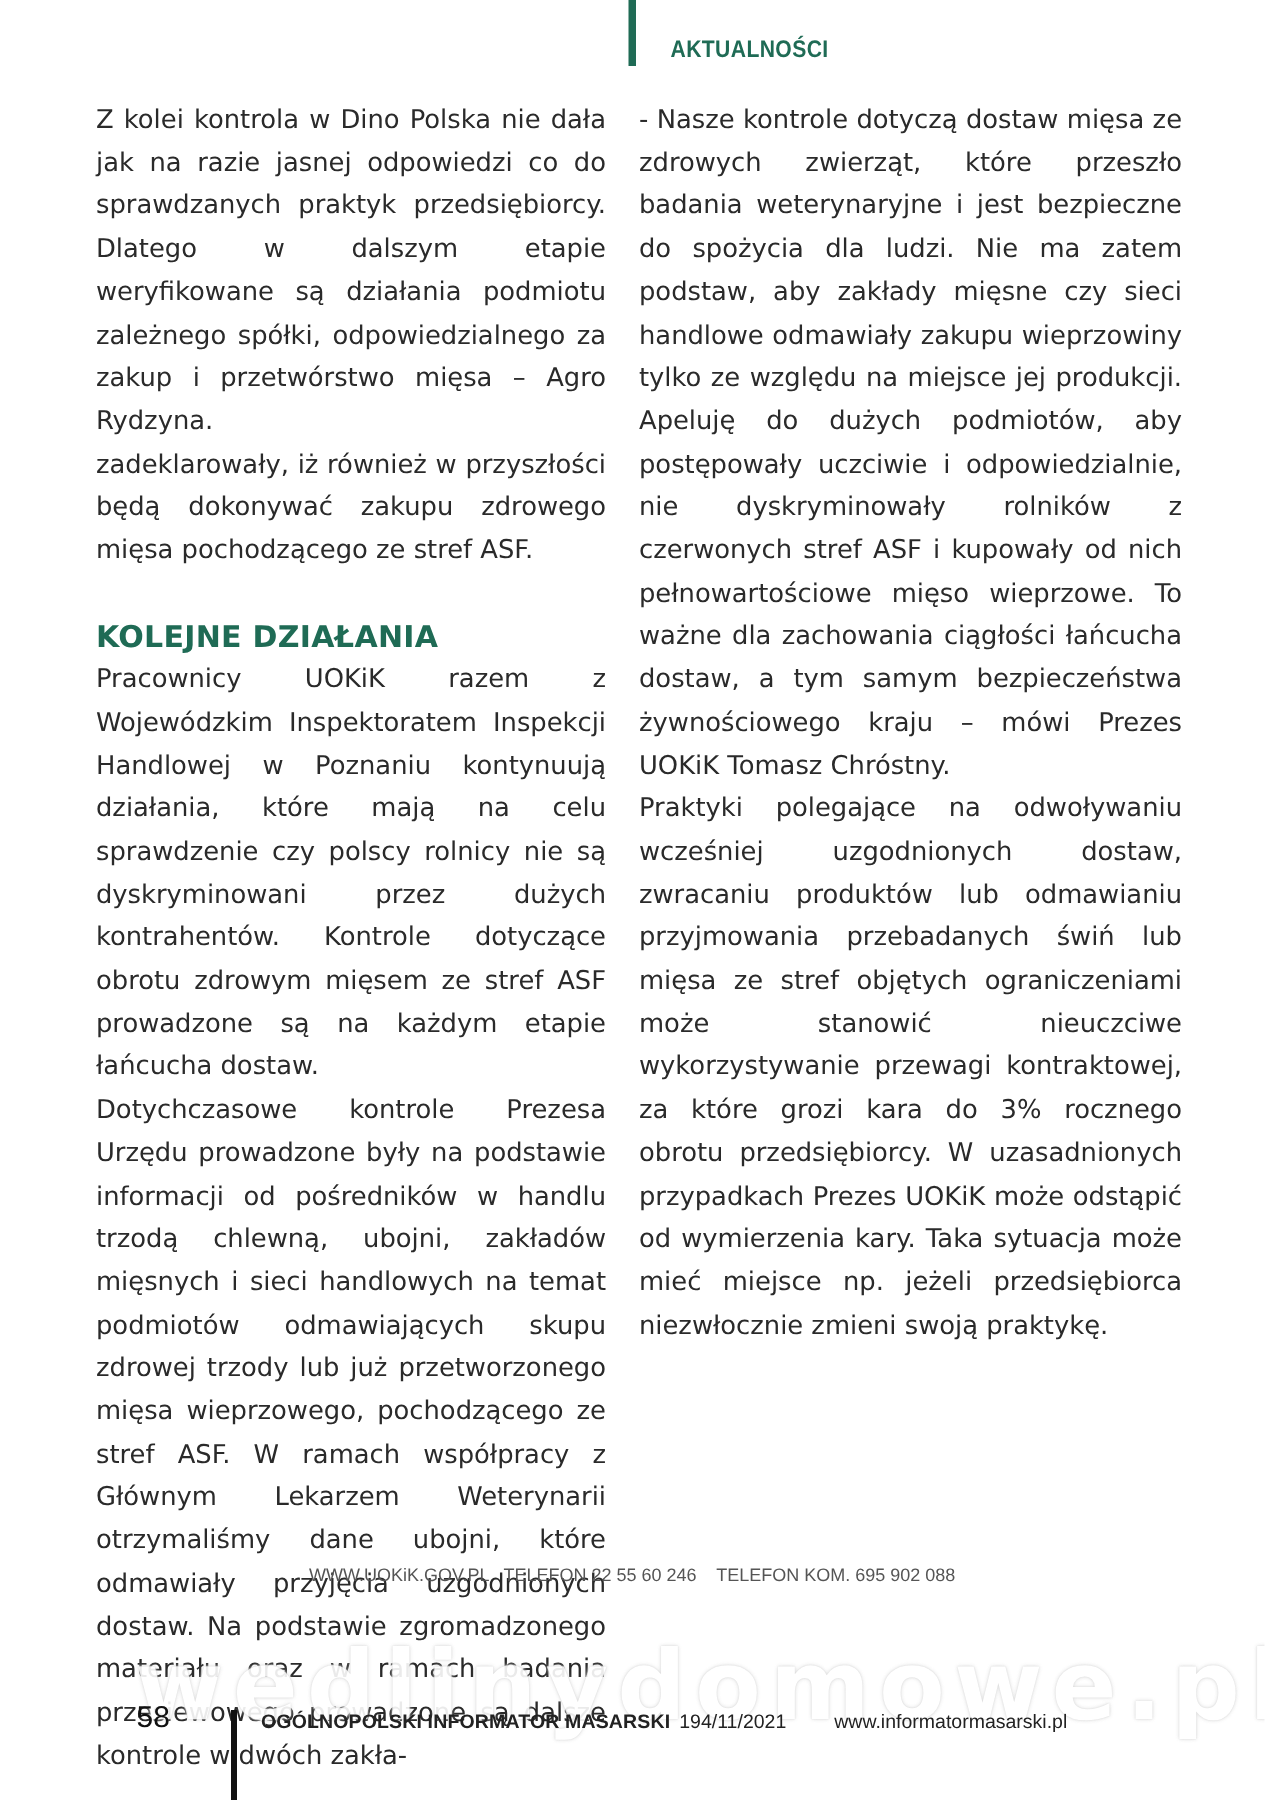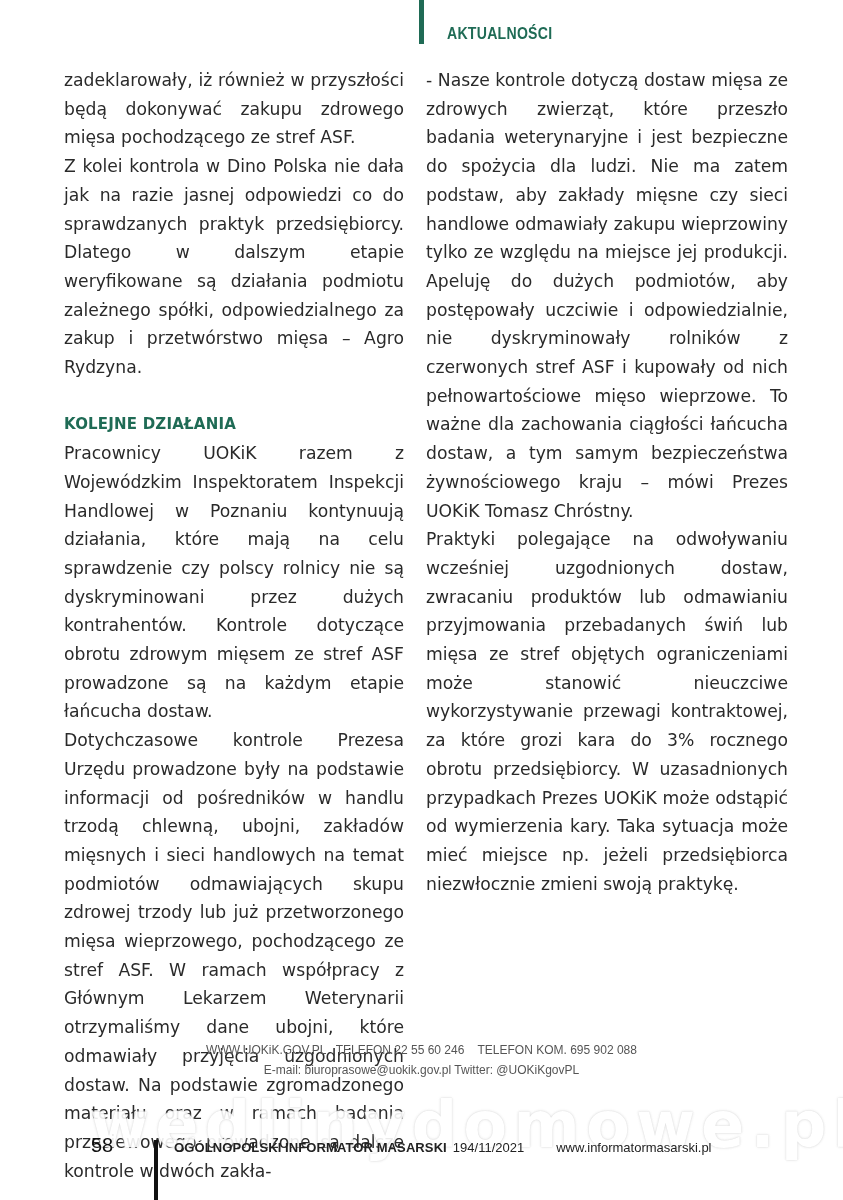--- a/index.html
+++ b/index.html
@@ -3,54 +3,53 @@
   <meta charset="utf-8">
   <style>
     html, body { margin: 0; padding: 0; background: #ffffff; }
     body { width: 843px; height: 1200px; position: relative; overflow: hidden; font-family: "DejaVu Sans", sans-serif; color: #2a2a2a; }
     .header-bar { position: absolute; left: 419px; top: 0; width: 5px; height: 44px; background: #1f6b55; }
     .section-tag { position: absolute; left: 447px; top: 25px; font-family: "Liberation Sans", sans-serif; font-weight: bold; font-size: 16px; letter-spacing: 0.3px; color: #1f6b55; transform: scaleX(0.88); transform-origin: left top; }
     .col { position: absolute; top: 66px; font-size: 17.2px; line-height: 28.7px; text-align: justify; }
     .col-left { left: 64px; width: 340px; }
     .col-right { left: 426px; width: 362px; }
     .col p { margin: 0; }
-    .heading { color: #1f6b55; font-weight: bold; font-size: 15px; margin-top: 28.7px !important; letter-spacing: 0.2px; }
+    .heading { color: #1f6b55; font-weight: bold; font-size: 20px; margin-top: 28.7px !important; letter-spacing: 0.2px; }
     .italic { }
     .contact { position: absolute; left: 60px; width: 723px; top: 1040px; text-align: center; color: #555555; font-family: "Liberation Sans", sans-serif; font-size: 12px; line-height: 20px; }
     .contact .row { white-space: pre; }
     .watermark { position: absolute; left: 90px; top: 1088px; font-family: "DejaVu Sans", sans-serif; font-weight: bold; font-size: 64px; letter-spacing: 6px; color: #ffffff; text-shadow: 0 0 3px #d8d8d8, 0 0 1px #cfcfcf; opacity: 0.9; white-space: nowrap; }
     .page-number { position: absolute; left: 91px; top: 1134px; font-family: "Liberation Sans", sans-serif; font-size: 20px; color: #111; }
     .footer-bar { position: absolute; left: 154px; top: 1140px; width: 4px; height: 60px; background: #111111; }
     .footer-line { position: absolute; left: 174px; top: 1140px; font-family: "Liberation Sans", sans-serif; font-size: 13px; color: #222; white-space: nowrap; }
     .footer-line .mag { font-weight: bold; letter-spacing: 0.1px; }
     .footer-line .issue { margin-left: 6px; }
     .footer-line .url { margin-left: 32px; }
   </style>
 </head>
 <body>
 
 <div class="header-bar"></div>
 <div class="section-tag">AKTUALNOŚCI</div>
 
 <div class="col col-left">
+  <p>Z kolei kontrola w Dino Polska nie dała jak na razie jasnej odpowiedzi co do sprawdzanych praktyk przedsiębiorcy. Dlatego w dalszym etapie weryfikowane są działania podmiotu zależnego spółki, odpowiedzialnego za zakup i przetwórstwo mięsa – Agro Rydzyna.</p>
   <p>zadeklarowały, iż również w przyszłości będą dokonywać zakupu zdrowego mięsa pochodzącego ze stref ASF.</p>
-  <p>Z kolei kontrola w Dino Polska nie dała jak na razie jasnej odpowiedzi co do sprawdzanych praktyk przedsiębiorcy. Dlatego w dalszym etapie weryfikowane są działania podmiotu zależnego spółki, odpowiedzialnego za zakup i przetwórstwo mięsa – Agro Rydzyna.</p>
   <p class="heading">KOLEJNE DZIAŁANIA</p>
   <p>Pracownicy UOKiK razem z Wojewódzkim Inspektoratem Inspekcji Handlowej w Poznaniu kontynuują działania, które mają na celu sprawdzenie czy polscy rolnicy nie są dyskryminowani przez dużych kontrahentów. Kontrole dotyczące obrotu zdrowym mięsem ze stref ASF prowadzone są na każdym etapie łańcucha dostaw.</p>
   <p>Dotychczasowe kontrole Prezesa Urzędu prowadzone były na podstawie informacji od pośredników w handlu trzodą chlewną, ubojni, zakładów mięsnych i sieci handlowych na temat podmiotów odmawiających skupu zdrowej trzody lub już przetworzonego mięsa wieprzowego, pochodzącego ze stref ASF. W ramach współpracy z Głównym Lekarzem Weterynarii otrzymaliśmy dane ubojni, które odmawiały przyjęcia uzgodnionych dostaw. Na podstawie zgromadzonego materiału oraz w ramach badania przesiewowego prowadzone są dalsze kontrole w dwóch zakła-</p>
 </div>
 
 <div class="col col-right">
   <p><span>- </span><span class="italic">Nasze kontrole dotyczą dostaw mięsa ze zdrowych zwierząt, które przeszło badania weterynaryjne i jest bezpieczne do spożycia dla ludzi. Nie ma zatem podstaw, aby zakłady mięsne czy sieci handlowe odmawiały zakupu wieprzowiny tylko ze względu na miejsce jej produkcji. Apeluję do dużych podmiotów, aby postępowały uczciwie i odpowiedzialnie, nie dyskryminowały rolników z czerwonych stref ASF i kupowały od nich pełnowartościowe mięso wieprzowe. To ważne dla zachowania ciągłości łańcucha dostaw, a tym samym bezpieczeństwa żywnościowego kraju</span><span> – mówi Prezes UOKiK Tomasz Chróstny.</span></p>
   <p>Praktyki polegające na odwoływaniu wcześniej uzgodnionych dostaw, zwracaniu produktów lub odmawianiu przyjmowania przebadanych świń lub mięsa ze stref objętych ograniczeniami może stanowić nieuczciwe wykorzystywanie przewagi kontraktowej, za które grozi kara do 3% rocznego obrotu przedsiębiorcy. W uzasadnionych przypadkach Prezes UOKiK może odstąpić od wymierzenia kary. Taka sytuacja może mieć miejsce np. jeżeli przedsiębiorca niezwłocznie zmieni swoją praktykę.</p>
 </div>
 
 <div class="contact">
   <div class="row">WWW.UOKiK.GOV.PL   TELEFON 22 55 60 246    TELEFON KOM. 695 902 088</div>
-  <div class="row">E-mail: biuroprasowe@uokik.gov.pl Twitter: @UOKiKgovPL</div>
 </div>
 
 <div class="watermark">wedlinydomowe.pl</div>
 
 <div class="page-number">58</div>
 <div class="footer-bar"></div>
 <div class="footer-line">
   <span class="mag">OGÓLNOPOLSKI INFORMATOR MASARSKI</span><span class="issue">194/11/2021</span><span class="url">www.informatormasarski.pl</span>
 </div>
 

